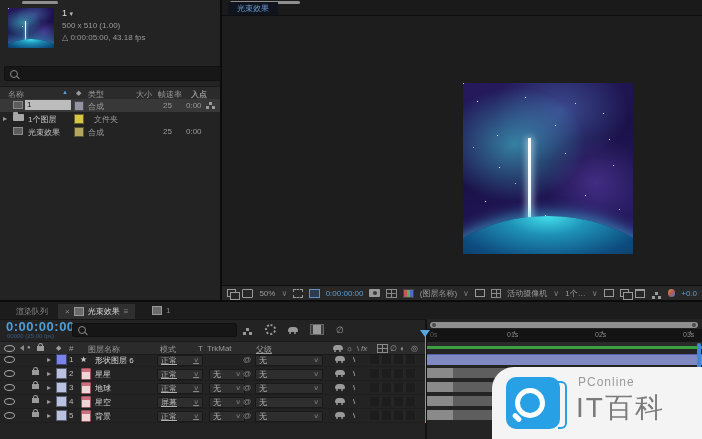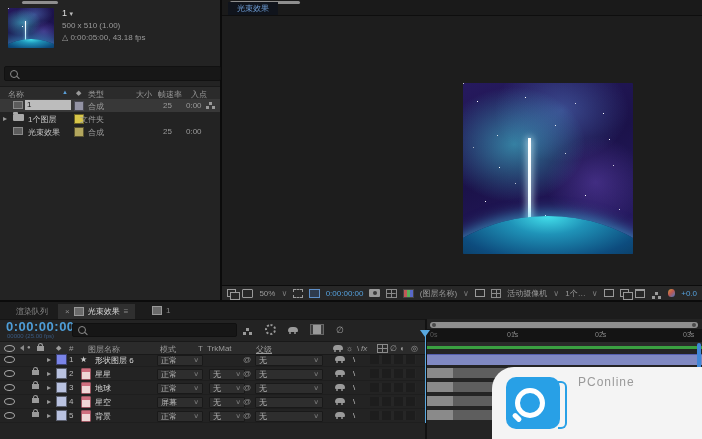--- a/index.html
+++ b/index.html
@@ -135,21 +135,21 @@
   .c-arrow{left:47px;color:#9a9a9a;}
   .c-chip{left:56px;}
   .c-num{left:69px;color:#b8b8b8;}
   .c-ico{left:81px;top:1px!important;}
   .c-star{left:80px;color:#cccccc;}
   .c-name{left:95px;color:#d6d6d6;}
   .dd{position:absolute;top:1px;height:9px;background:#2e2e2e;border:1px solid #191919;
      color:#b0b0b0;display:flex;align-items:center;justify-content:space-between;
      padding:0 3px;border-radius:1px;}
   .dd .ar{color:#7a7a7a;transform:scaleY(.8);}
-  .c-mode{left:157px;width:38px;}
+  .c-mode{left:157px;width:38px;text-decoration:underline;}
   .c-tmat{left:209px;width:28px;}
   .c-at{left:243px;color:#8a8a8a;}
   .c-parent{left:255px;width:60px;}
   .c-shy{left:335px;top:3px!important;}
   .c-slash{left:353px;color:#c0c0c0;}
   .wells{position:absolute;left:370px;top:2px;width:46px;height:9px;
      background:repeating-linear-gradient(90deg,#1d1d1d 0 9px,#262626 9px 12px);}
   .tl-right{position:absolute;left:425px;top:17px;width:277px;height:120px;background:#242424;
      border-left:2px solid #121212;}
   .nav{position:absolute;left:3px;top:3px;width:268px;height:6px;background:#8f8f8f;border-radius:3px;}
@@ -211,39 +211,39 @@
       <span class="ic ic-mag"></span>
     </div>
 
     <div class="phead">
       <span style="left:8px;">名称</span>
       <span style="left:62px;color:#5a9fd8;font-size:6px;">▲</span>
       <span style="left:76px;font-size:7px;">◆</span>
       <span style="left:88px;text-align:right;">类型</span>
       <span style="left:136px;">大小</span>
       <span style="left:158px;">帧速率</span>
-      <span style="left:191px;">入点</span>
+      <span style="left:191px;font-weight:bold;">入点</span>
     </div>
 
     <div class="prow" style="top:99px;background:#383838;">
       <span class="ic ic-comp" style="left:13px;"></span>
       <span class="sel" style="left:25px;">1</span>
       <span class="pchip" style="left:74px;background:#9393a4;"></span>
       <span style="left:88px;">合成</span>
       <span style="left:163px;">25</span>
       <span style="left:186px;">0:00</span>
       <span class="ic ic-net" style="left:205px;top:1px;"></span>
     </div>
 
     <div class="prow" style="top:112px;">
       <span style="left:3px;">▸</span>
       <span class="ic ic-folder" style="left:13px;"></span>
       <span style="left:28px;color:#c8c8c8;">1个图层</span>
       <span class="pchip" style="left:74px;background:#d8c649;"></span>
-      <span style="left:80px;">文件夹</span>
+      <span style="left:94px;">文件夹</span>
     </div>
 
     <div class="prow" style="top:125px;">
       <span class="ic ic-comp" style="left:13px;"></span>
       <span style="left:28px;color:#c8c8c8;">光束效果</span>
       <span class="pchip" style="left:74px;background:#b3a75e;"></span>
       <span style="left:88px;">合成</span>
       <span style="left:163px;">25</span>
       <span style="left:186px;">0:00</span>
     </div>
@@ -495,16 +495,17 @@
 
     <div class="playhead-tri"></div>
     <div class="playhead-line"></div>
     <div class="vscroll"></div>
 
     <div class="wm">
       <div class="wm-logo">
         <div class="wm-mag"></div>
       </div>
       <div class="wm-brand">PConline</div>
+      <div class="wm-title">IT百科</div>
     </div>
   </div>
 
 </div>
 
 </body></html>

